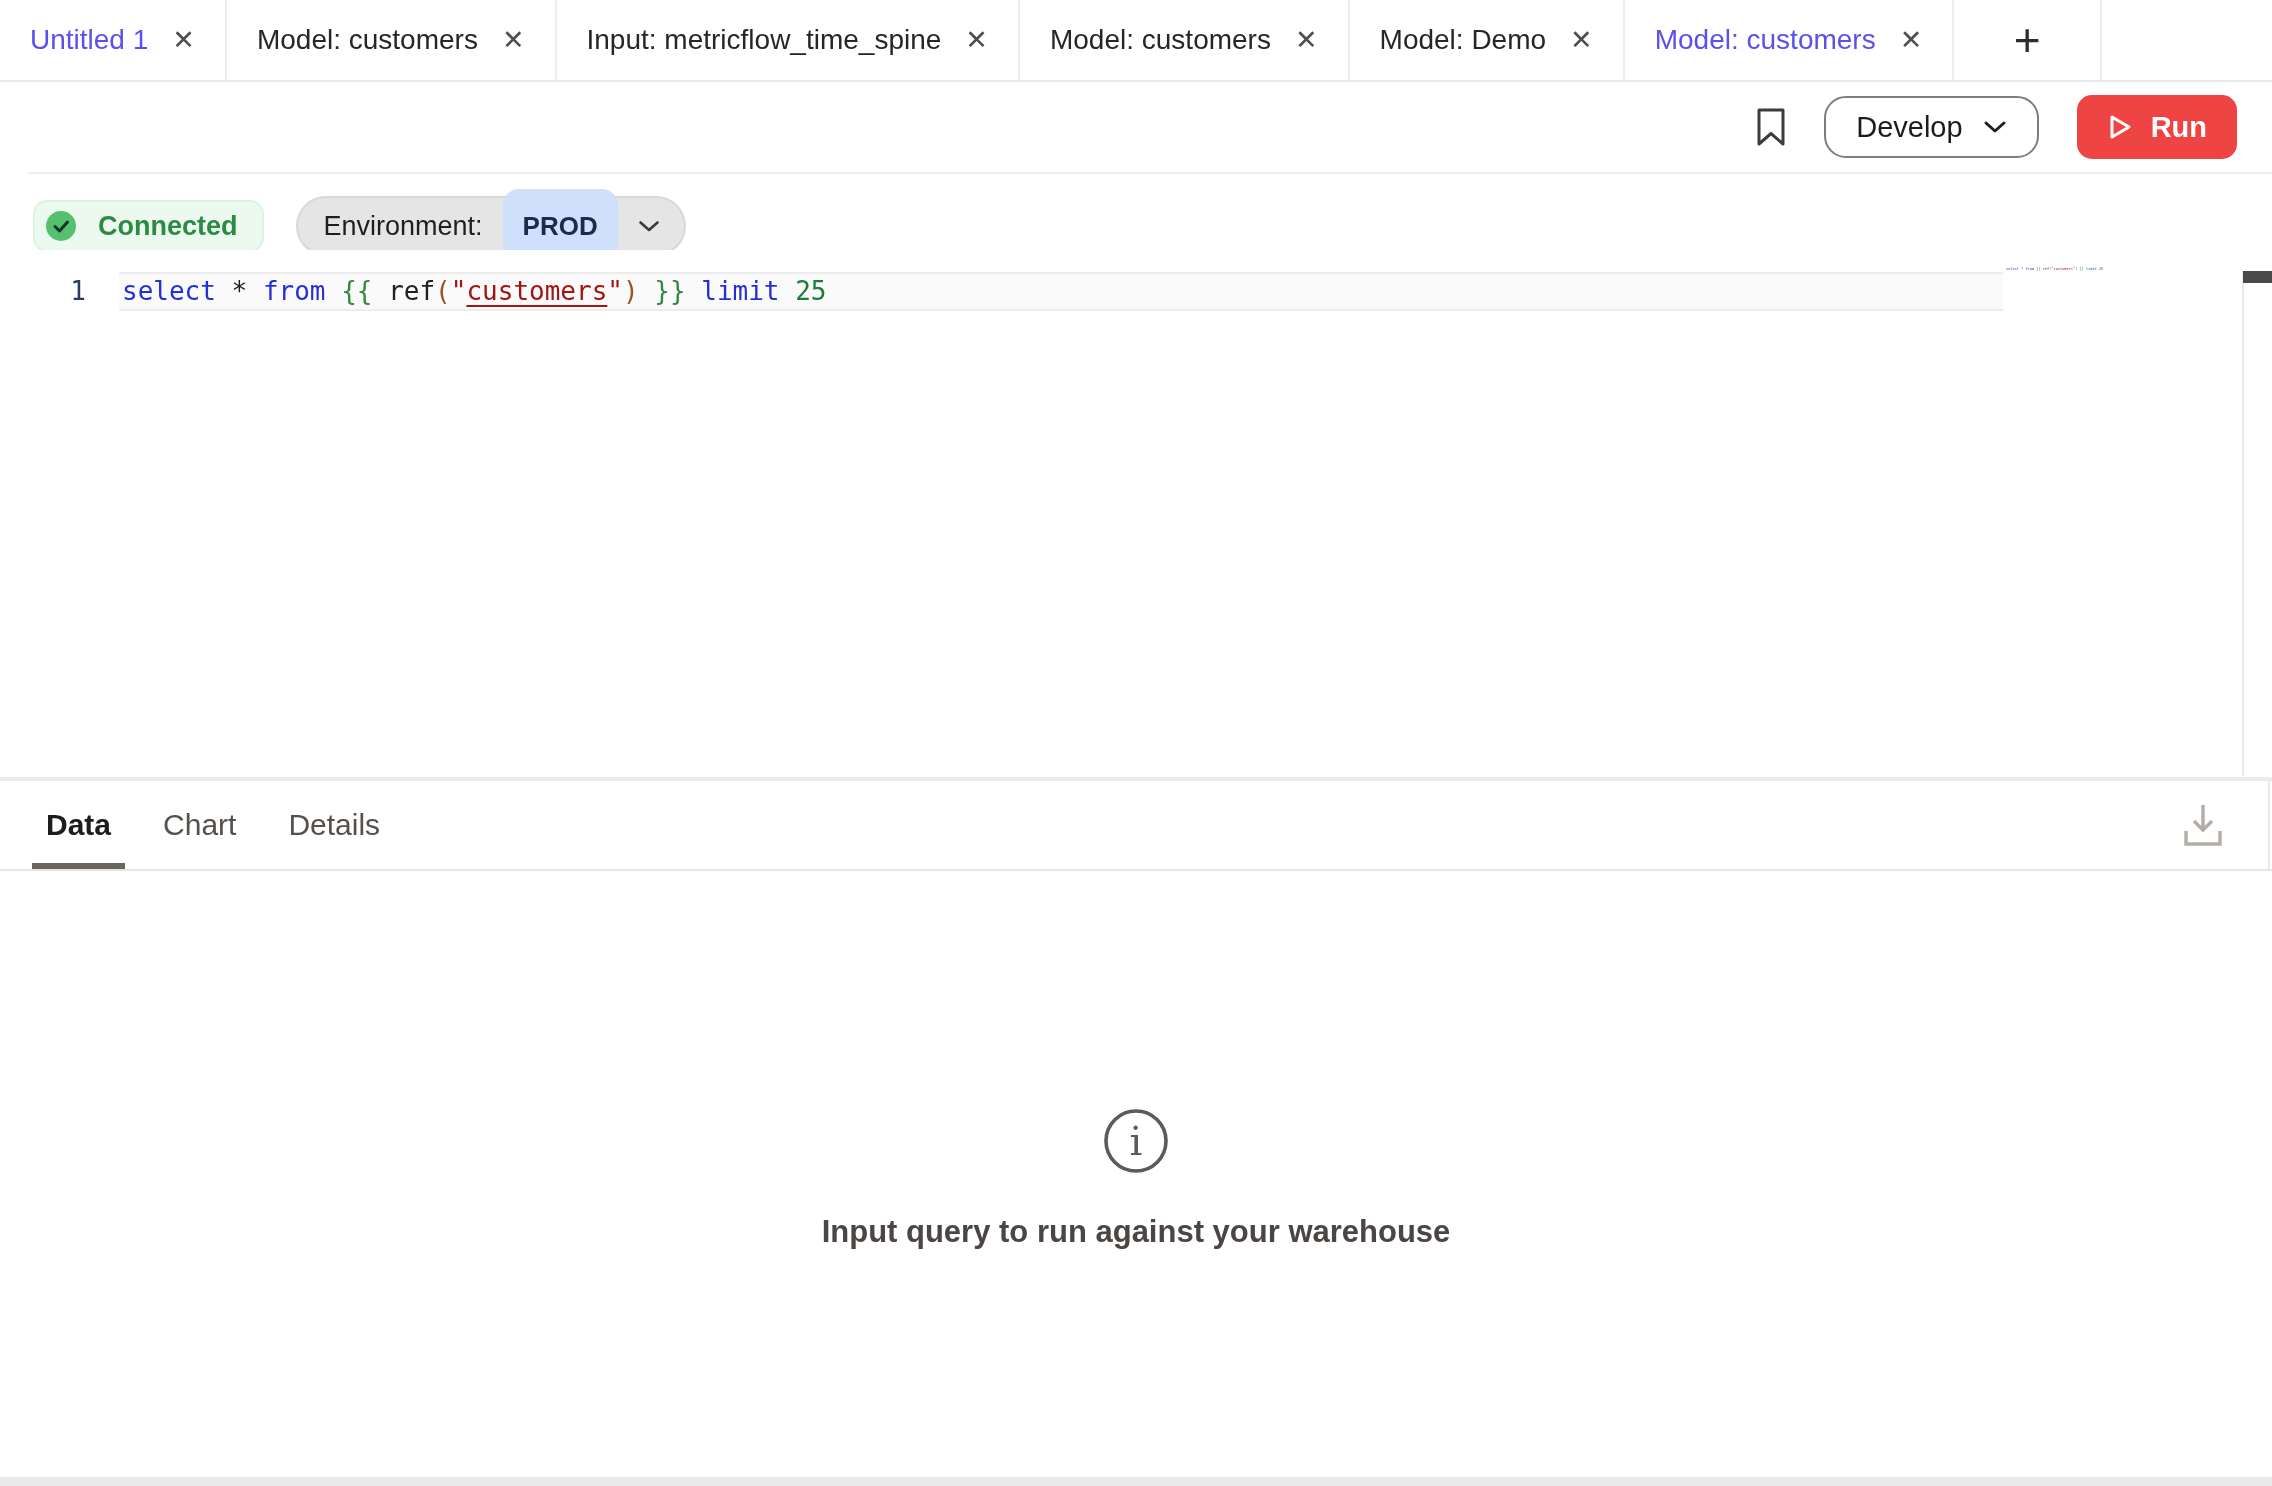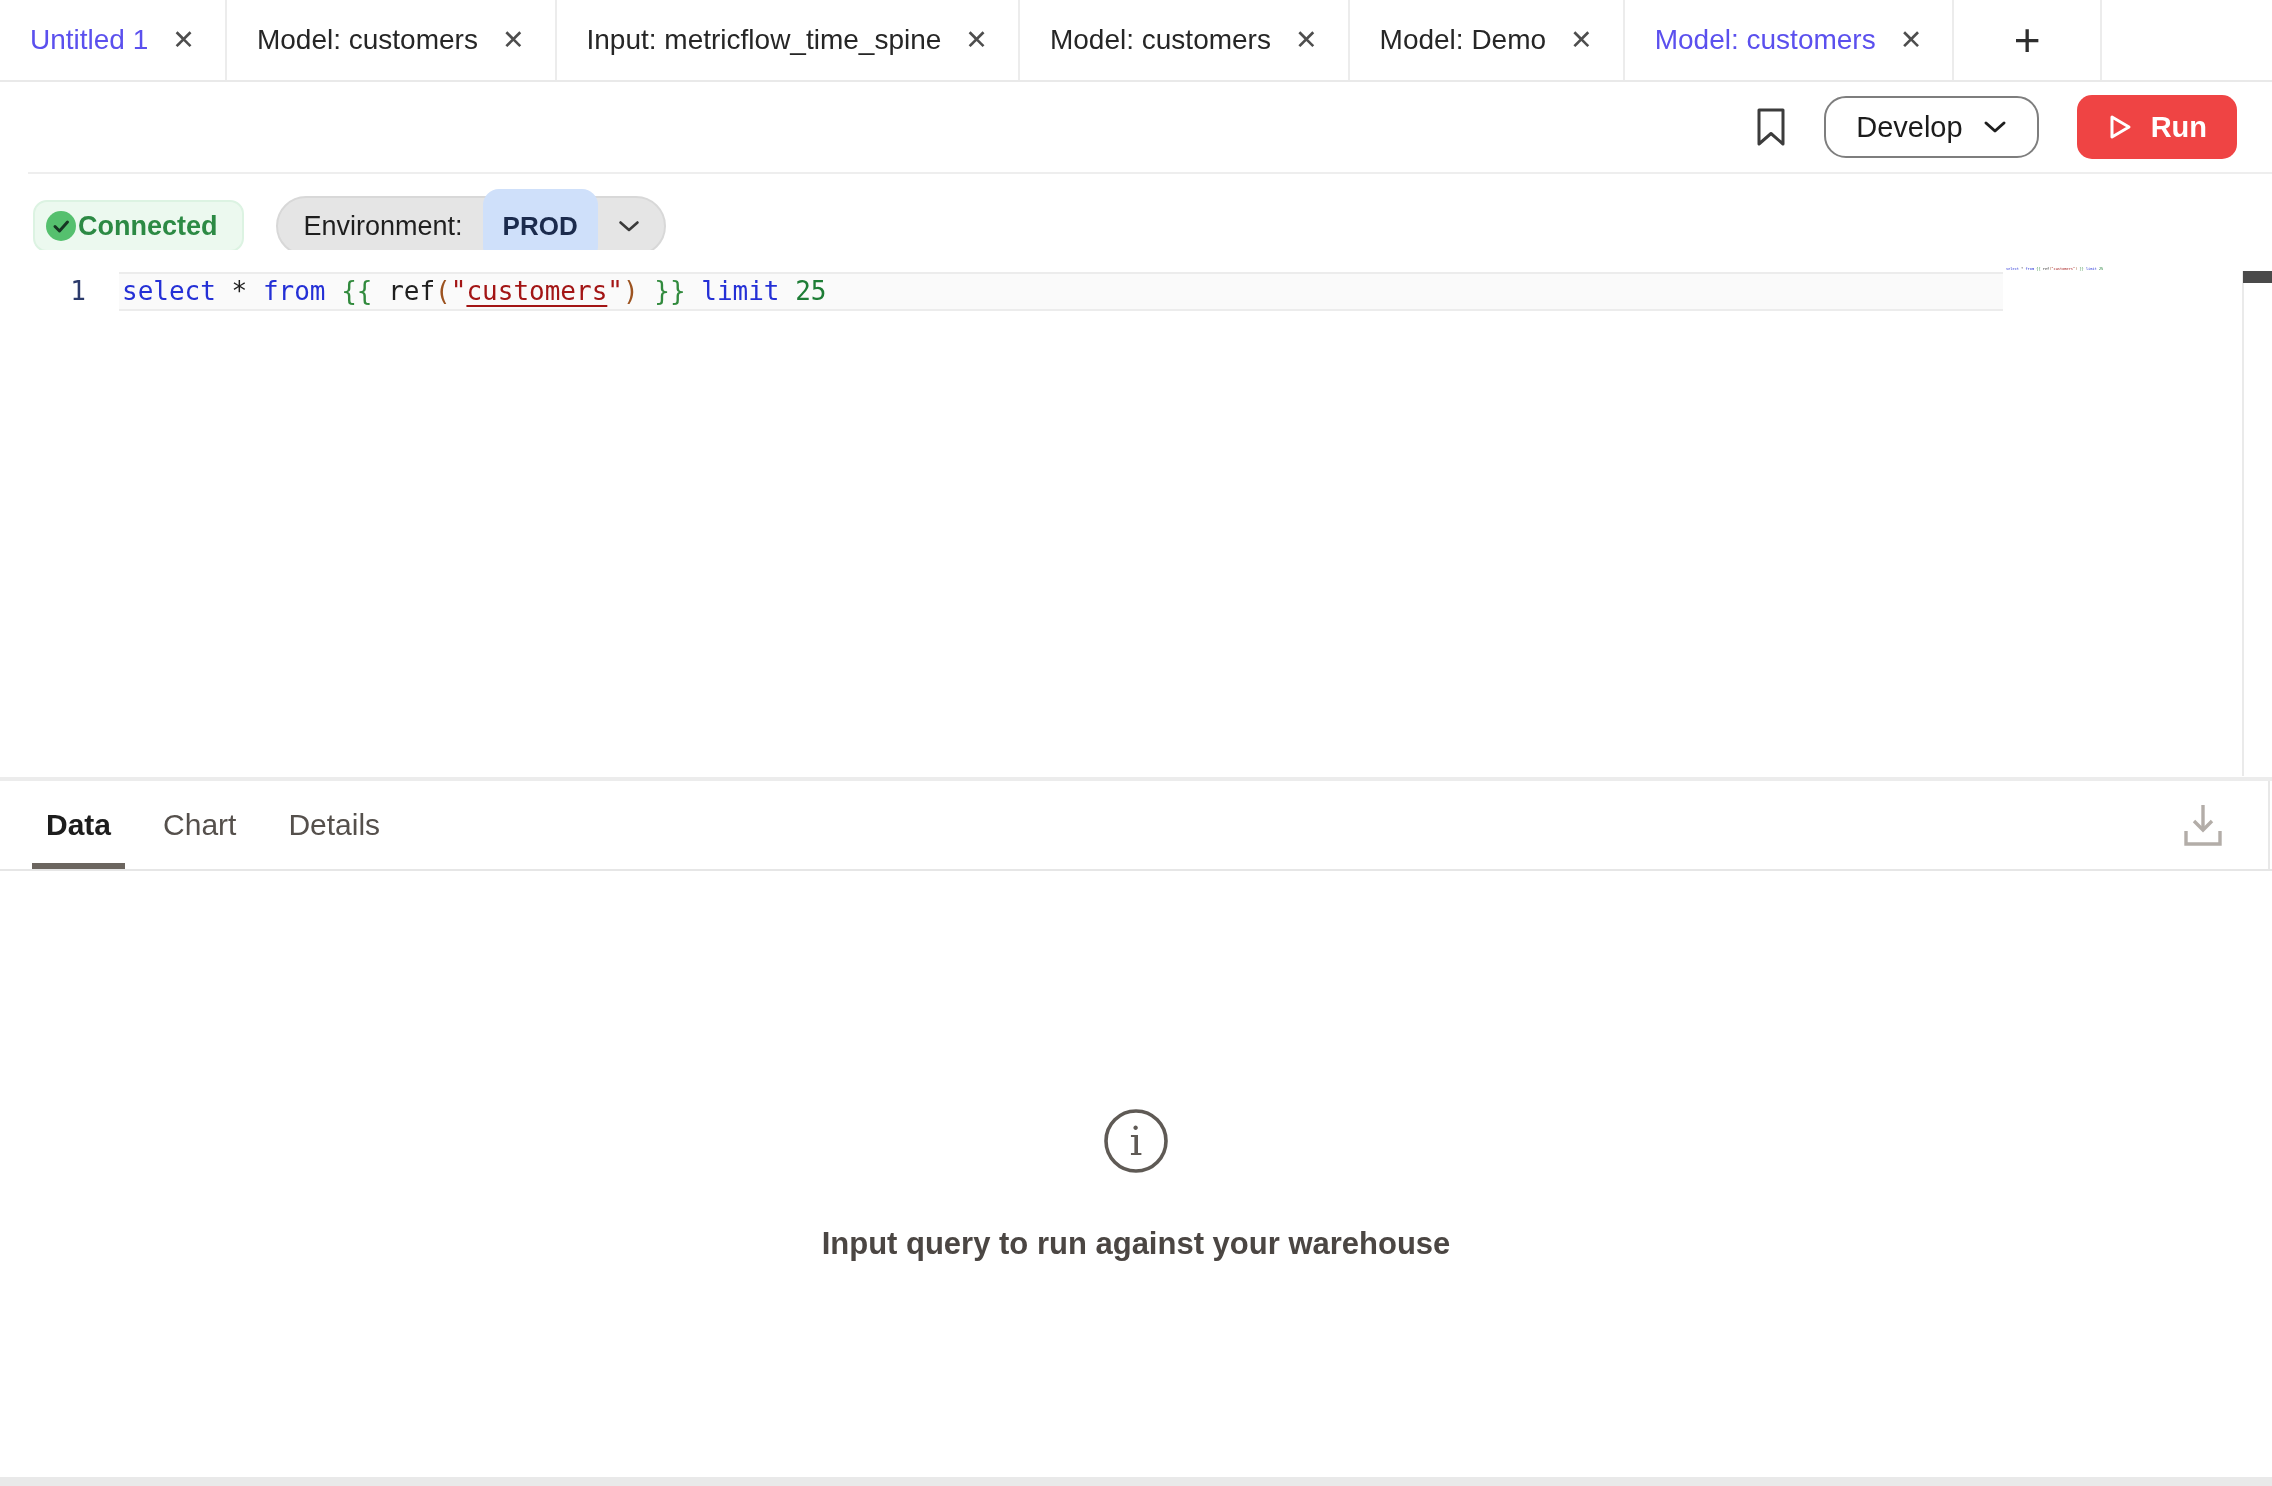--- a/index.html
+++ b/index.html
@@ -24,21 +24,21 @@
   .icon-btn{background:none;border:none;padding:0;display:flex;align-items:center;}
   .develop-btn{display:flex;align-items:center;gap:20px;height:62px;padding:0 30px;
                background:#fff;border:2px solid #7e7e7e;border-radius:22px;
                font-size:29px;font-weight:500;color:#1c1c1c;font-family:inherit;}
   .run-btn{display:flex;align-items:center;gap:18px;height:64px;padding:0 30px;
            background:#ef4444;border:none;border-radius:15px;color:#ffffff;
            font-size:29px;font-weight:600;font-family:inherit;}
 
   
   .status-row{position:absolute;top:196px;left:33px;display:flex;align-items:center;gap:32px;}
-  .connected{display:flex;align-items:center;gap:1px;height:52px;padding:0 24px 0 10px;
+  .connected{display:flex;align-items:center;gap:21px;height:52px;padding:0 24px 0 10px;
              background:#ecf9ef;border:2px solid #dcf3e2;border-radius:14px;
              color:#2c8a44;font-size:27px;font-weight:600;box-sizing:border-box;}
   .env-pill{display:flex;align-items:center;gap:20px;height:60px;padding:0 24px 0 26px;
             background:#e5e5e5;border:2px solid #d8d8d8;border-radius:30px;
             font-size:27px;color:#1f1f1f;box-sizing:border-box;}
   .prod-badge{display:flex;align-items:center;height:42px;padding:16px 20px;background:#cfe0fa;
               border-radius:16px;font-weight:600;font-size:26px;color:#1b2b4d;}
 
   
   .editor{position:absolute;top:250px;left:0;right:0;height:527px;background:#fff;}
@@ -68,21 +68,21 @@
   .rtab{position:relative;display:flex;align-items:center;padding:18px 14px;
         font-size:30px;color:#55504c;background:none;border:none;font-family:inherit;}
   .rtab.active{color:#1d1d1d;font-weight:600;}
   .rtab.active::after{content:"";position:absolute;left:0;right:0;bottom:0;height:6px;background:#6b655f;}
   .results-border{position:absolute;top:869px;left:0;right:0;height:2px;background:#e6e6e6;}
   .results-edge{position:absolute;left:2268px;top:781px;width:2px;height:88px;background:#e8e8e8;}
   .download-btn{position:absolute;left:2180px;top:800px;background:none;border:none;padding:0;}
 
   .empty-state{position:absolute;top:1108px;left:0;right:0;display:flex;
                flex-direction:column;align-items:center;}
-  .empty-msg{margin-top:52px;font-size:31px;font-weight:600;color:#4b4643;}
+  .empty-msg{margin-top:40px;font-size:31px;font-weight:600;color:#4b4643;}
 
   .bottom-band{position:absolute;top:1477px;left:0;right:0;height:9px;background:#e9e9e9;}
 </style>
 </head>
 <body>
 
 <div class="tabbar">
   <div class="tab active">
     <span class="tab-label">Untitled 1</span>
     <span class="tab-close">✕</span>

